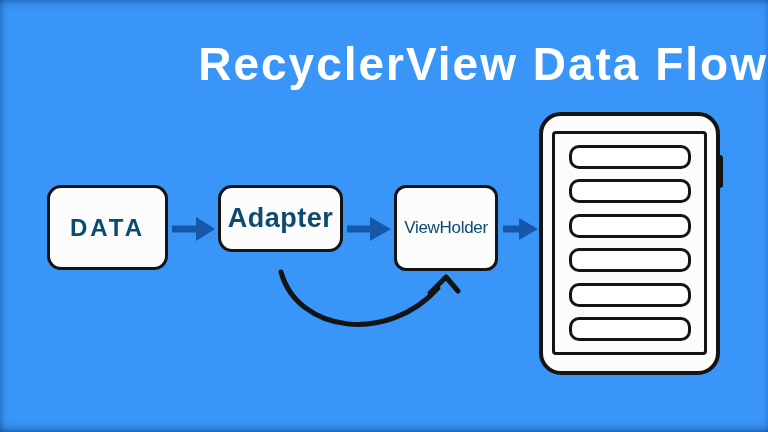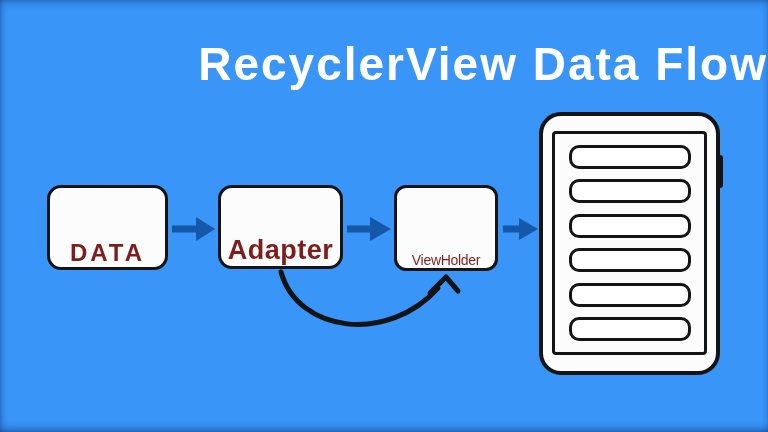--- a/index.html
+++ b/index.html
@@ -17,29 +17,29 @@
     color:#ffffff;
     font-size:46px;font-weight:700;letter-spacing:2px;
     white-space:nowrap;
   }
   .node{
     position:absolute;
     background:var(--box-fill,#fcfcfc);
     border:3.5px solid var(--outline-black,#141414);
     border-radius:14px;
     box-sizing:border-box;
-    display:flex;align-items:flex-end;justify-content:center;
-    color:#7f1d1d;
+    display:flex;align-items:center;justify-content:center;
+    color:#0c4a6e;
   }
   #node-data{left:47px;top:185px;width:121px;height:85px;}
   #node-data .lbl{font-size:24px;font-weight:700;letter-spacing:3px;}
-  #node-adapter{left:218px;top:185px;width:125px;height:84px;}
+  #node-adapter{left:218px;top:185px;width:125px;height:67px;}
   #node-adapter .lbl{font-size:27px;font-weight:700;letter-spacing:.5px;}
   #node-viewholder{left:394px;top:185px;width:104px;height:86px;border-radius:12px;}
-  #node-viewholder .lbl{font-size:14px;font-weight:400;letter-spacing:-.3px;}
+  #node-viewholder .lbl{font-size:17px;font-weight:400;letter-spacing:-.3px;}
   #arrow-layer{position:absolute;left:0;top:0;pointer-events:none;}
   .blue-shaft{stroke:var(--arrow-blue,#1557a8);stroke-width:7;}
   .blue-head{fill:var(--arrow-blue,#1557a8);}
   .curve-line{stroke:var(--outline-black,#141414);stroke-width:5;fill:none;stroke-linecap:round;stroke-linejoin:round;}
   
   #phone-side-button{
     position:absolute;left:714px;top:155px;width:9px;height:33px;
     background:var(--outline-black,#141414);border-radius:3px;
   }
   #phone{

